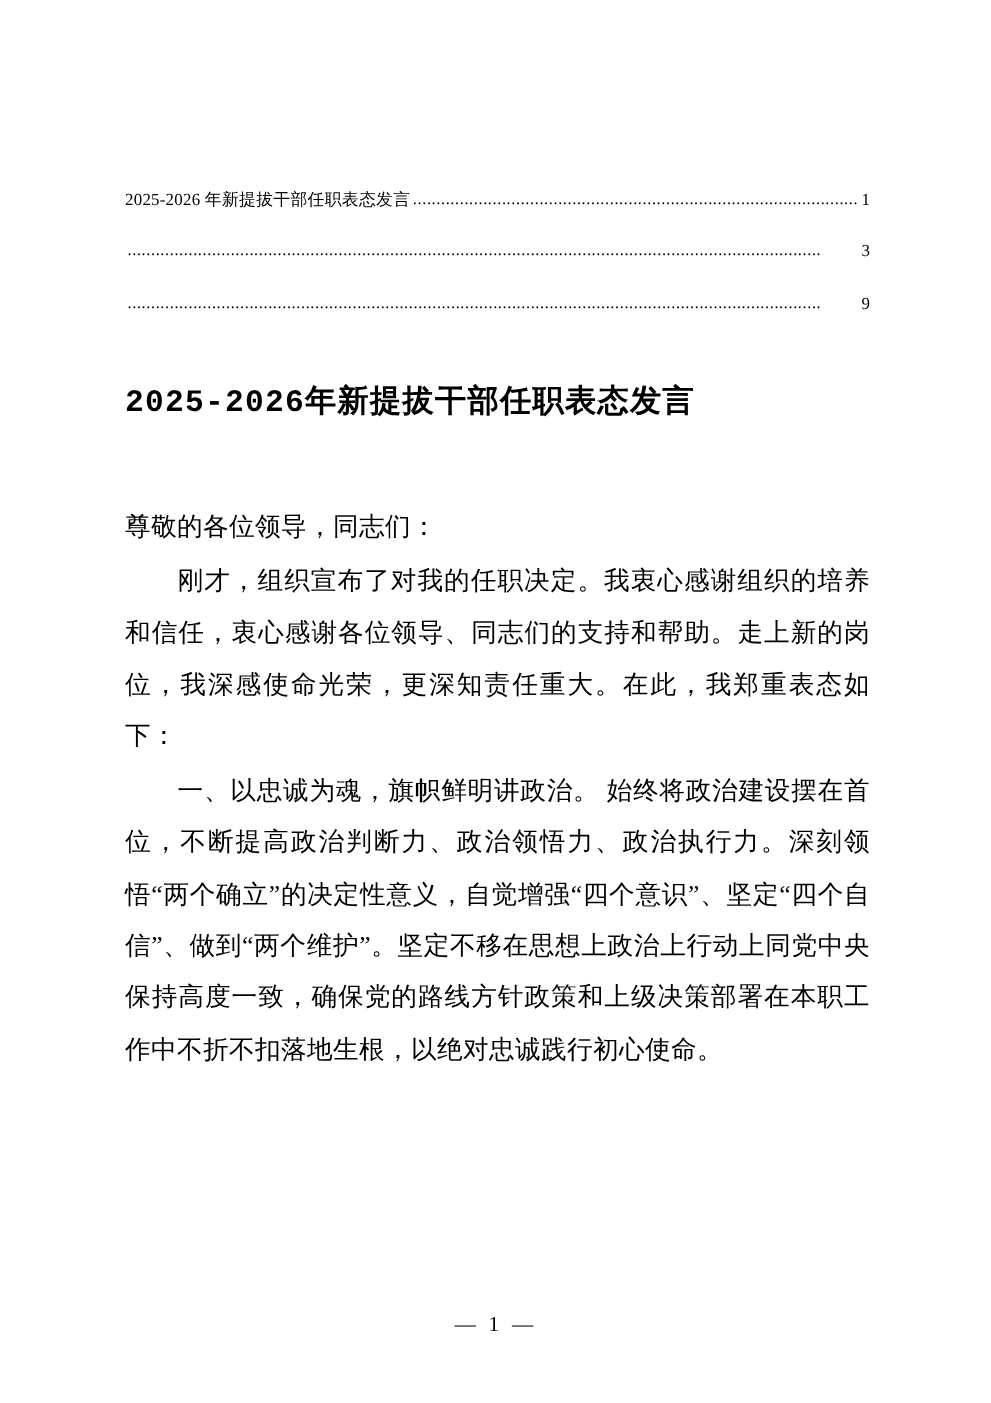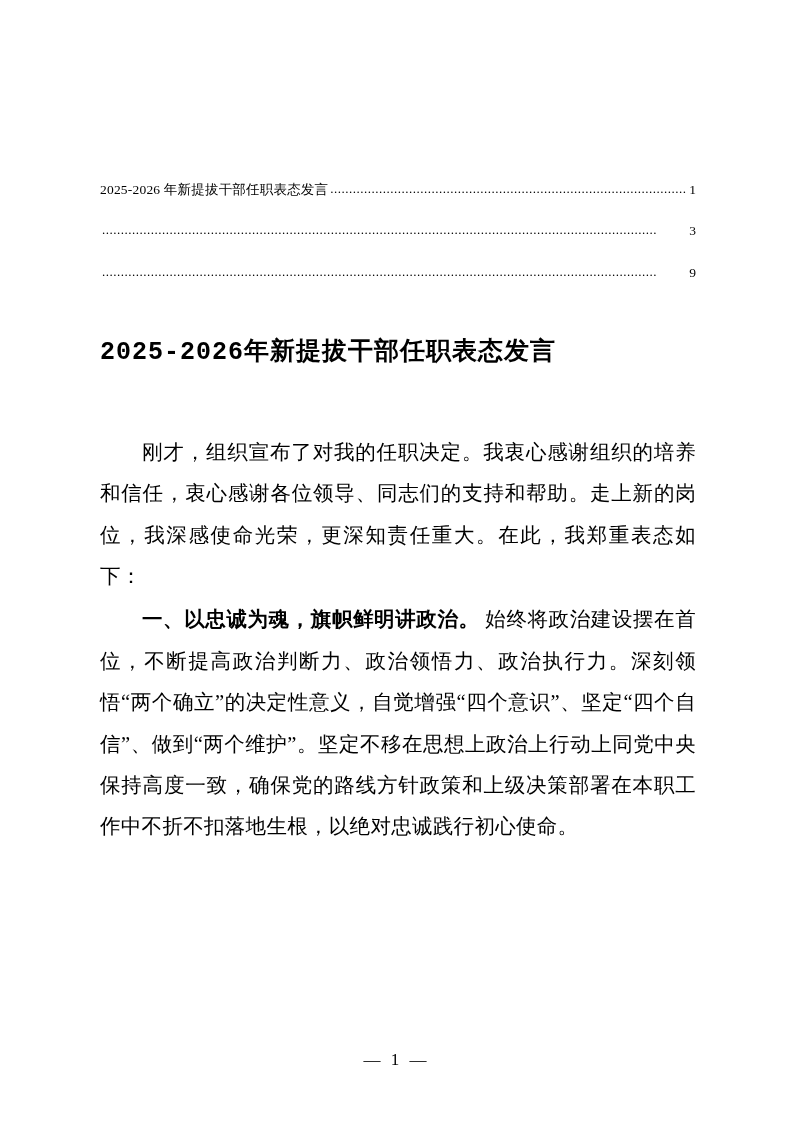--- a/index.html
+++ b/index.html
@@ -23,21 +23,20 @@
   .content {
     position: absolute;
     left: 100px;
     top: 150px;
     width: 596px;
   }
 
   
   .toc {
     margin-bottom: 52px;
-    margin-top: 30px;
   }
   .toc-entry {
     display: flex;
     align-items: baseline;
     font-size: 13.5px;
     line-height: 1.5;
     margin-bottom: 21px;
     white-space: nowrap;
   }
   .toc-title {
@@ -75,21 +74,21 @@
     line-height: 2.02;
     text-align: justify;
     text-justify: inter-ideograph;
     margin: 0 0 2px 0;
     letter-spacing: 0.3px;
   }
   .indent {
     text-indent: 2.05em;
   }
   .bold {
-    font-weight: bold;
+    font-weight: normal;
   }
 
   
   .footer {
     position: absolute;
     left: 0;
     right: 0;
     bottom: 52px;
     text-align: center;
     font-size: 17px;
@@ -118,20 +117,21 @@
 
       <div class="toc-entry">
         <span class="toc-dots">....................................................................................................................................................</span>
         <span class="toc-page">9</span>
       </div>
 
     </div>
 
     <h1 class="doc-title">2025-2026年新提拔干部任职表态发言</h1>
 
+    <p class="para">尊敬的各位领导，同志们：</p>
 
     <p class="para indent">刚才，组织宣布了对我的任职决定。我衷心感谢组织的培养和信任，衷心感谢各位领导、同志们的支持和帮助。走上新的岗位，我深感使命光荣，更深知责任重大。在此，我郑重表态如下：</p>
 
     <p class="para indent"><span class="bold">一、以忠诚为魂，旗帜鲜明讲政治。</span><span> 始终将政治建设摆在首位，不断提高政治判断力、政治领悟力、政治执行力。深刻领悟“两个确立”的决定性意义，自觉增强“四个意识”、坚定“四个自信”、做到“两个维护”。坚定不移在思想上政治上行动上同党中央保持高度一致，确保党的路线方针政策和上级决策部署在本职工作中不折不扣落地生根，以绝对忠诚践行初心使命。</span></p>
 
 
   </div>
 
   <div class="footer">— 1 —</div>
 

